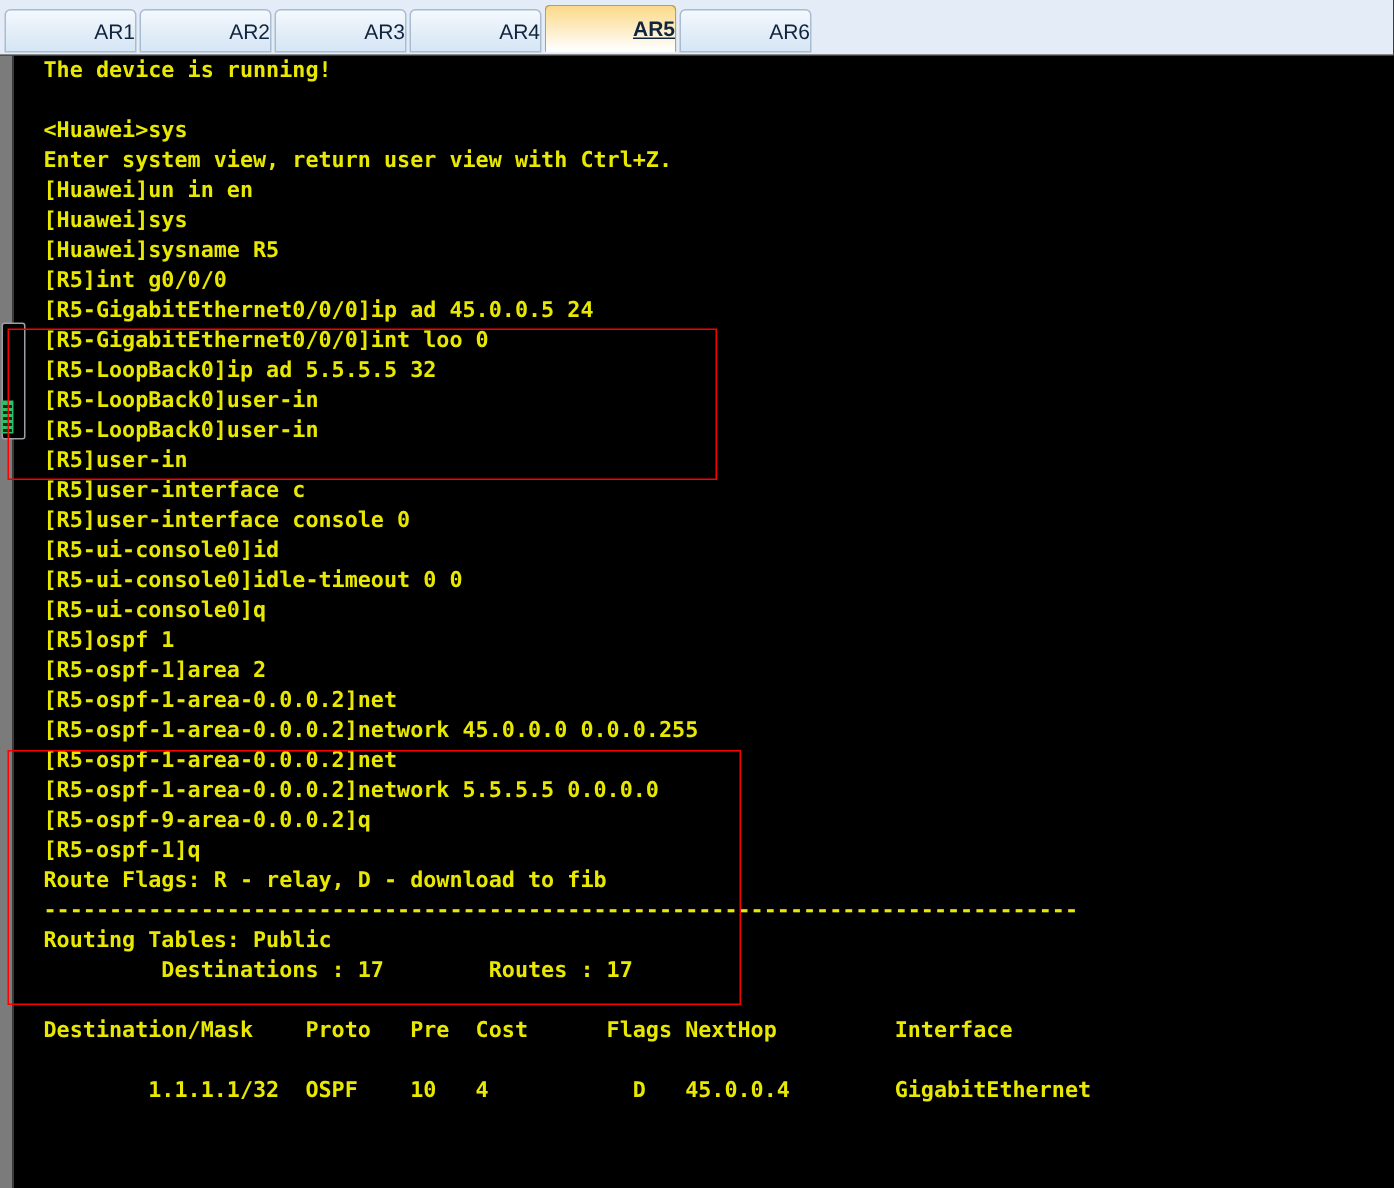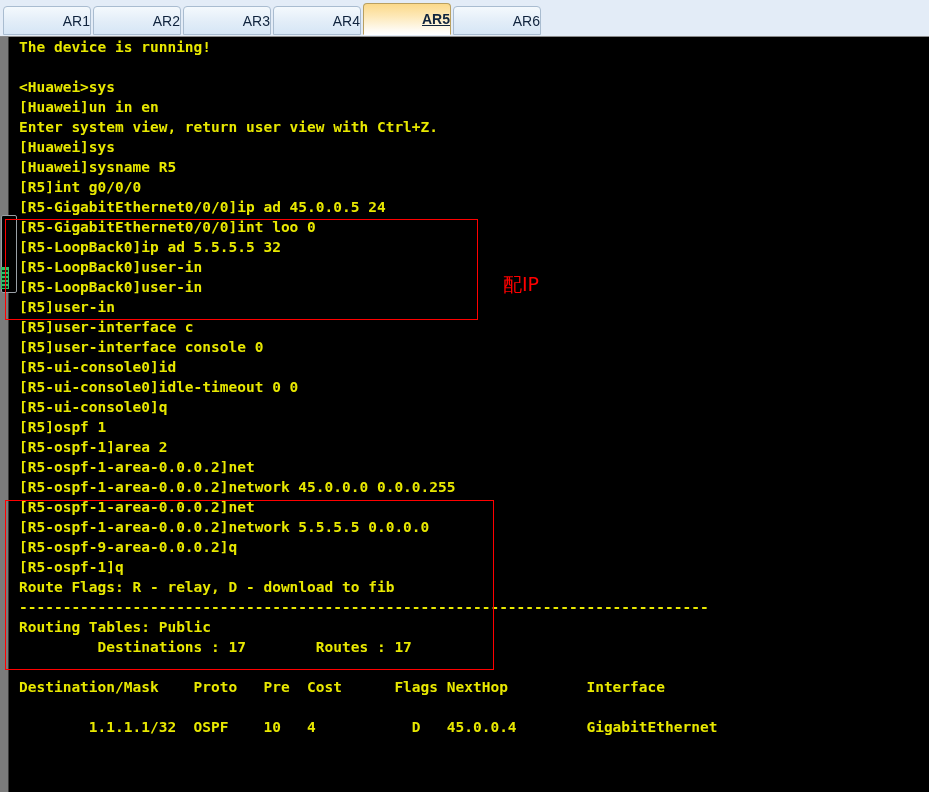--- a/index.html
+++ b/index.html
@@ -118,21 +118,21 @@
   }
   .line {
     height: 20px;
     line-height: 20px;
     font-family: "DejaVu Sans Mono", "Liberation Mono", monospace;
     font-size: 14.5px;
     font-weight: bold;
     color: #e8e800;
     white-space: pre;
     letter-spacing: 0px;
-    padding-left: 10px;
+    padding-left: 20px;
     box-sizing: border-box;
   }
 
   
   .redbox {
     position: absolute;
     border: 1px solid #ff0000;
     box-sizing: border-box;
     pointer-events: none;
   }
@@ -169,22 +169,22 @@
   <div id="terminal">
 
     <div id="gutter"></div>
     <div id="scroll-thumb"></div>
     <div id="scroll-grip"></div>
 
     <div id="lines">
       <div class="line">The device is running!</div>
       <div class="line"></div>
       <div class="line">&lt;Huawei&gt;sys</div>
+      <div class="line">Enter system view, return user view with Ctrl+Z.</div>
       <div class="line">[Huawei]un in en</div>
-      <div class="line">Enter system view, return user view with Ctrl+Z.</div>
       <div class="line">[Huawei]sys</div>
       <div class="line">[Huawei]sysname R5</div>
       <div class="line">[R5]int g0/0/0</div>
       <div class="line">[R5-GigabitEthernet0/0/0]ip ad 45.0.0.5 24</div>
       <div class="line">[R5-GigabitEthernet0/0/0]int loo 0</div>
       <div class="line">[R5-LoopBack0]ip ad 5.5.5.5 32</div>
       <div class="line">[R5-LoopBack0]user-in</div>
       <div class="line">[R5-LoopBack0]user-in</div>
       <div class="line">[R5]user-in</div>
       <div class="line">[R5]user-interface c</div>
@@ -206,16 +206,15 @@
       <div class="line">         Destinations : 17        Routes : 17</div>
       <div class="line"></div>
       <div class="line">Destination/Mask    Proto   Pre  Cost      Flags NextHop         Interface</div>
       <div class="line"></div>
       <div class="line">        1.1.1.1/32  OSPF    10   4           D   45.0.0.4        GigabitEthernet</div>
     </div>
 
     <div class="redbox" id="redbox-ip"></div>
     <div class="redbox" id="redbox-ospf"></div>
 
-    <div class="annot" id="annot-ip">配IP</div>
 
   </div>
 </div>
 
 </body></html>

